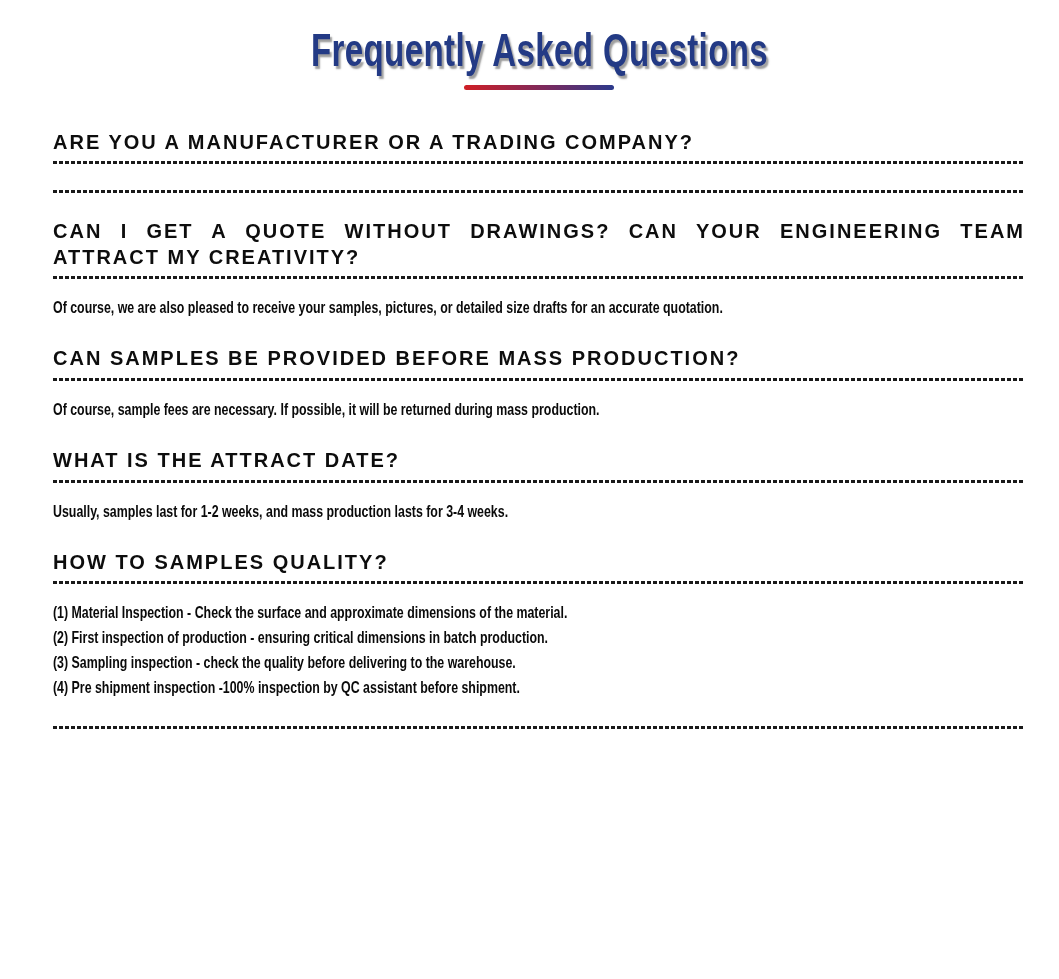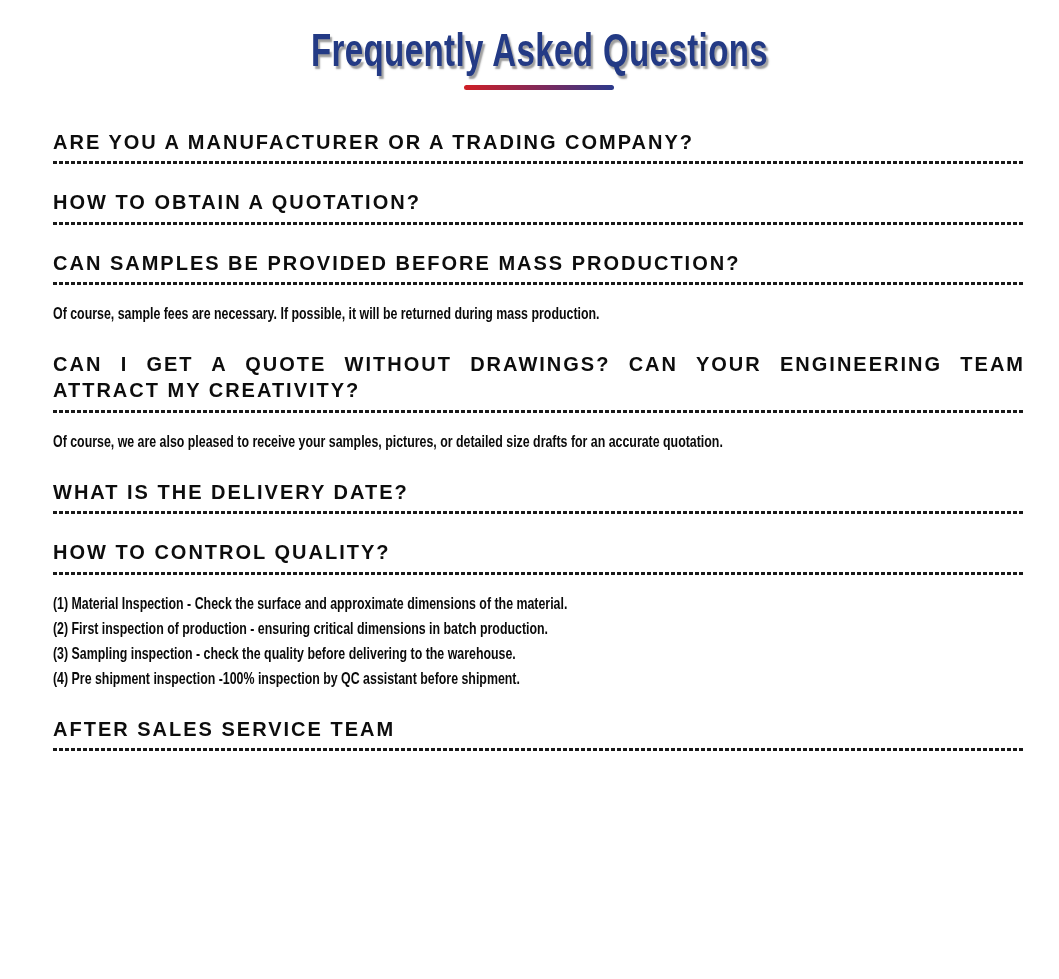--- a/index.html
+++ b/index.html
@@ -83,55 +83,56 @@
   </header>
 
   <main>
 
     <section class="faq-section">
       <h2 class="question">ARE YOU A MANUFACTURER OR A TRADING COMPANY?</h2>
       <div class="dashes"></div>
     </section>
 
     <section class="faq-section">
-      <h2 class="question">HOW TO OBTAIN A QUOTATION?</h2>
       <div class="dashes"></div>
+    </section>
+
+    <section class="faq-section">
+      <h2 class="question">CAN I GET A QUOTE WITHOUT DRAWINGS? CAN YOUR ENGINEERING TEAM ATTRACT MY CREATIVITY?</h2>
+      <div class="dashes"></div>
+      <div class="answer">
+        <p>Of course, we are also pleased to receive your samples, pictures, or detailed size drafts for an accurate quotation.</p>
+      </div>
     </section>
 
     <section class="faq-section">
       <h2 class="question">CAN SAMPLES BE PROVIDED BEFORE MASS PRODUCTION?</h2>
       <div class="dashes"></div>
       <div class="answer">
         <p>Of course, sample fees are necessary. If possible, it will be returned during mass production.</p>
       </div>
     </section>
 
     <section class="faq-section">
-      <h2 class="question">CAN I GET A QUOTE WITHOUT DRAWINGS? CAN YOUR ENGINEERING TEAM ATTRACT MY CREATIVITY?</h2>
+      <h2 class="question">WHAT IS THE ATTRACT DATE?</h2>
       <div class="dashes"></div>
       <div class="answer">
-        <p>Of course, we are also pleased to receive your samples, pictures, or detailed size drafts for an accurate quotation.</p>
+        <p>Usually, samples last for 1-2 weeks, and mass production lasts for 3-4 weeks.</p>
       </div>
     </section>
 
     <section class="faq-section">
-      <h2 class="question">WHAT IS THE DELIVERY DATE?</h2>
-      <div class="dashes"></div>
-    </section>
-
-    <section class="faq-section">
-      <h2 class="question">HOW TO CONTROL QUALITY?</h2>
+      <h2 class="question">HOW TO SAMPLES QUALITY?</h2>
       <div class="dashes"></div>
       <div class="answer">
         <p>(1) Material Inspection - Check the surface and approximate dimensions of the material.</p>
         <p>(2) First inspection of production - ensuring critical dimensions in batch production.</p>
         <p>(3) Sampling inspection - check the quality before delivering to the warehouse.</p>
         <p>(4) Pre shipment inspection -100% inspection by QC assistant before shipment.</p>
       </div>
     </section>
 
     <section class="faq-section">
-      <h2 class="question">AFTER SALES SERVICE TEAM</h2>
       <div class="dashes"></div>
     </section>
 
   </main>
 </div>
 
 </body></html>

